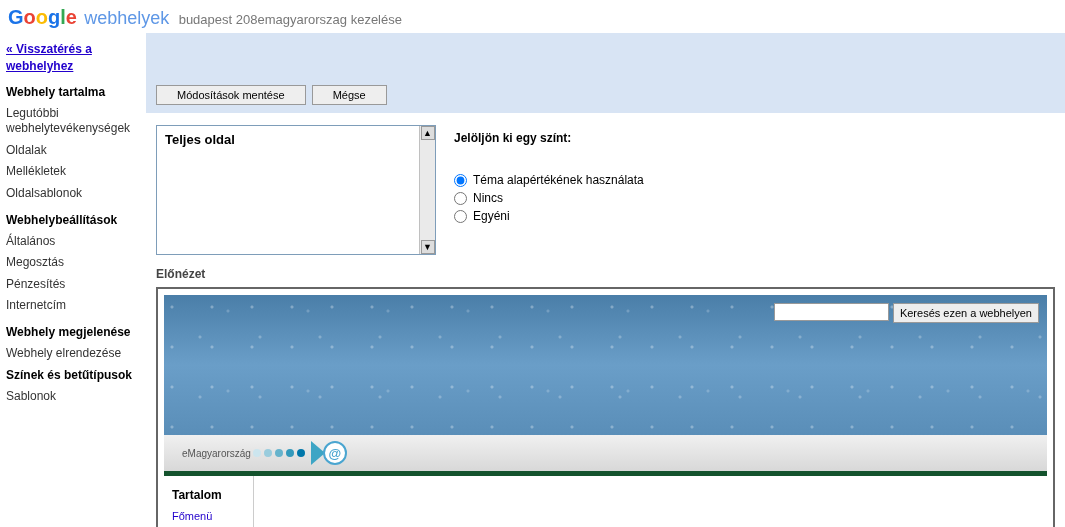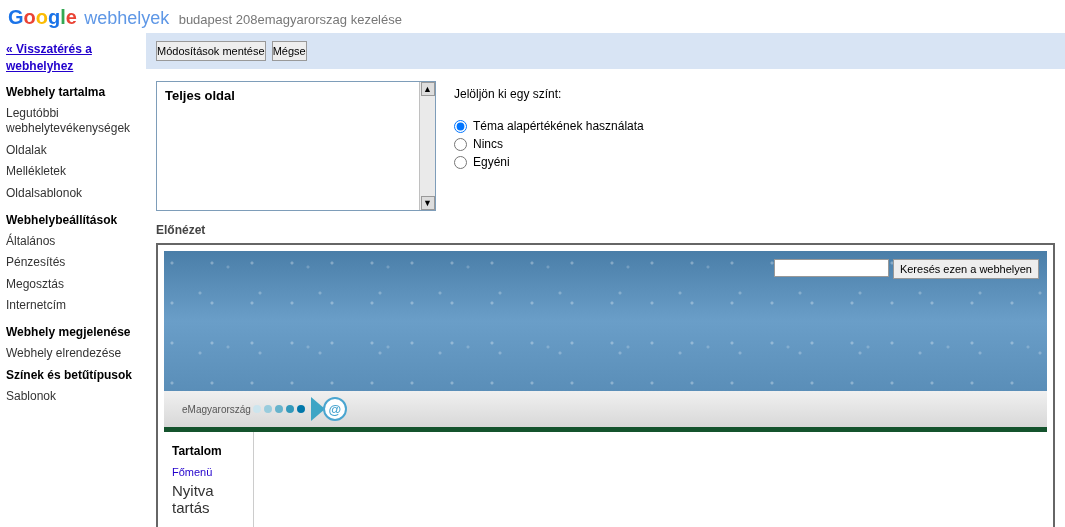--- a/index.html
+++ b/index.html
@@ -15,31 +15,31 @@
 .logo-sub { color: #5e97e6; font-size: 18px; font-weight: normal; margin-left: 4px; }
 .site-title { color: #777; font-size: 13px; margin-left: 6px; }
 .main-wrap { display: flex; }
 .sidebar { width: 146px; padding: 8px 6px; flex-shrink: 0; }
 .back-link { color: #2200cc; text-decoration: underline; font-size: 12px; font-weight: bold; display: block; margin-bottom: 10px; line-height: 1.4; }
 .side-section-title { font-weight: bold; font-size: 12px; margin: 8px 0 4px 0; }
 .side-item { color: #333; font-size: 12px; padding: 3px 0; cursor: pointer; line-height: 1.3; }
 .side-item.selected { font-weight: bold; color: #000; }
 .content { flex: 1; }
 .toolbar { background: #d8e4f4; padding: 8px 10px; display: flex; gap: 6px; }
-.btn { background: #eee; border: 1px solid #999; padding: 3px 0; font-size: 11px; cursor: pointer; }
+.btn { background: #eee; border: 1px solid #999; padding: 3px 20px; font-size: 11px; cursor: pointer; margin-top: 44px; }
 .config-row { display: flex; padding: 12px 10px 8px 10px; gap: 18px; }
 .listbox { width: 280px; height: 130px; border: 1px solid #7e9db9; background: #fff; position: relative; overflow: hidden; }
 .listbox-header { font-weight: bold; font-size: 13px; padding: 6px 8px 4px 8px; }
 .listbox-items { }
 .list-item { padding: 2px 8px; font-size: 12px; cursor: pointer; }
 .list-item.selected { background: #9a9a9a; color: #fff; }
 .listbox-scroll { position: absolute; right: 0; top: 0; bottom: 0; width: 16px; background: #eaeaea; border-left: 1px solid #c0c0c0; display: flex; flex-direction: column; justify-content: space-between; align-items: center; }
 .scroll-arrow { width: 14px; height: 14px; background: #ddd; border: 1px solid #999; font-size: 9px; text-align: center; line-height: 12px; }
 .color-panel { font-size: 12px; }
-.color-panel-title { font-weight: normal; margin-bottom: 18px; margin-top: 6px; }
+.color-panel-title { font-weight: bold; margin-bottom: 28px; margin-top: 6px; }
 .radio-row { display: flex; align-items: center; gap: 6px; margin: 4px 0; }
 .radio-row input { margin: 0; }
 .preview-label { font-weight: bold; font-size: 12px; color: #444; padding: 4px 10px 6px 10px; }
 .preview-box { margin: 0 10px 10px 10px; border: 2px solid #666; background: #fff; }
 .preview-inner { padding: 6px; }
 .preview-header { height: 140px; background: #5a8eb8; position: relative; background-image: radial-gradient(circle at 20% 30%, rgba(255,255,255,0.3) 1px, transparent 2px), radial-gradient(circle at 60% 70%, rgba(255,255,255,0.25) 1px, transparent 2px), radial-gradient(circle at 80% 20%, rgba(255,255,255,0.2) 1px, transparent 2px), linear-gradient(180deg, #4a7ea8 0%, #6a9ec8 50%, #5a8eb8 100%); background-size: 40px 40px, 60px 60px, 80px 80px, 100% 100%; }
 .preview-search { position: absolute; top: 8px; right: 8px; display: flex; gap: 4px; }
 .preview-search input { width: 115px; height: 18px; border: 1px solid #999; padding: 0 4px; font-size: 11px; }
 .preview-search button { height: 20px; border: 1px solid #999; background: #eee; padding: 0 6px; font-size: 11px; cursor: pointer; }
 .preview-logo-bar { height: 36px; background: linear-gradient(180deg, #f0f0f0 0%, #d8d8d8 100%); display: flex; align-items: center; padding-left: 18px; gap: 2px; font-size: 10px; color: #555; }
@@ -75,22 +75,22 @@
     <a class="back-link">« Visszatérés a webhelyhez</a>
 
     <div class="side-section-title">Webhely tartalma</div>
     <div class="side-item">Legutóbbi webhelytevékenységek</div>
     <div class="side-item">Oldalak</div>
     <div class="side-item">Mellékletek</div>
     <div class="side-item">Oldalsablonok</div>
 
     <div class="side-section-title">Webhelybeállítások</div>
     <div class="side-item">Általános</div>
+    <div class="side-item">Megosztás</div>
     <div class="side-item">Pénzesítés</div>
-    <div class="side-item">Megosztás</div>
     <div class="side-item">Internetcím</div>
 
     <div class="side-section-title">Webhely megjelenése</div>
     <div class="side-item">Webhely elrendezése</div>
     <div class="side-item selected">Színek és betűtípusok</div>
     <div class="side-item">Sablonok</div>
   </div>
 
   <div class="content">
     <div class="toolbar">

